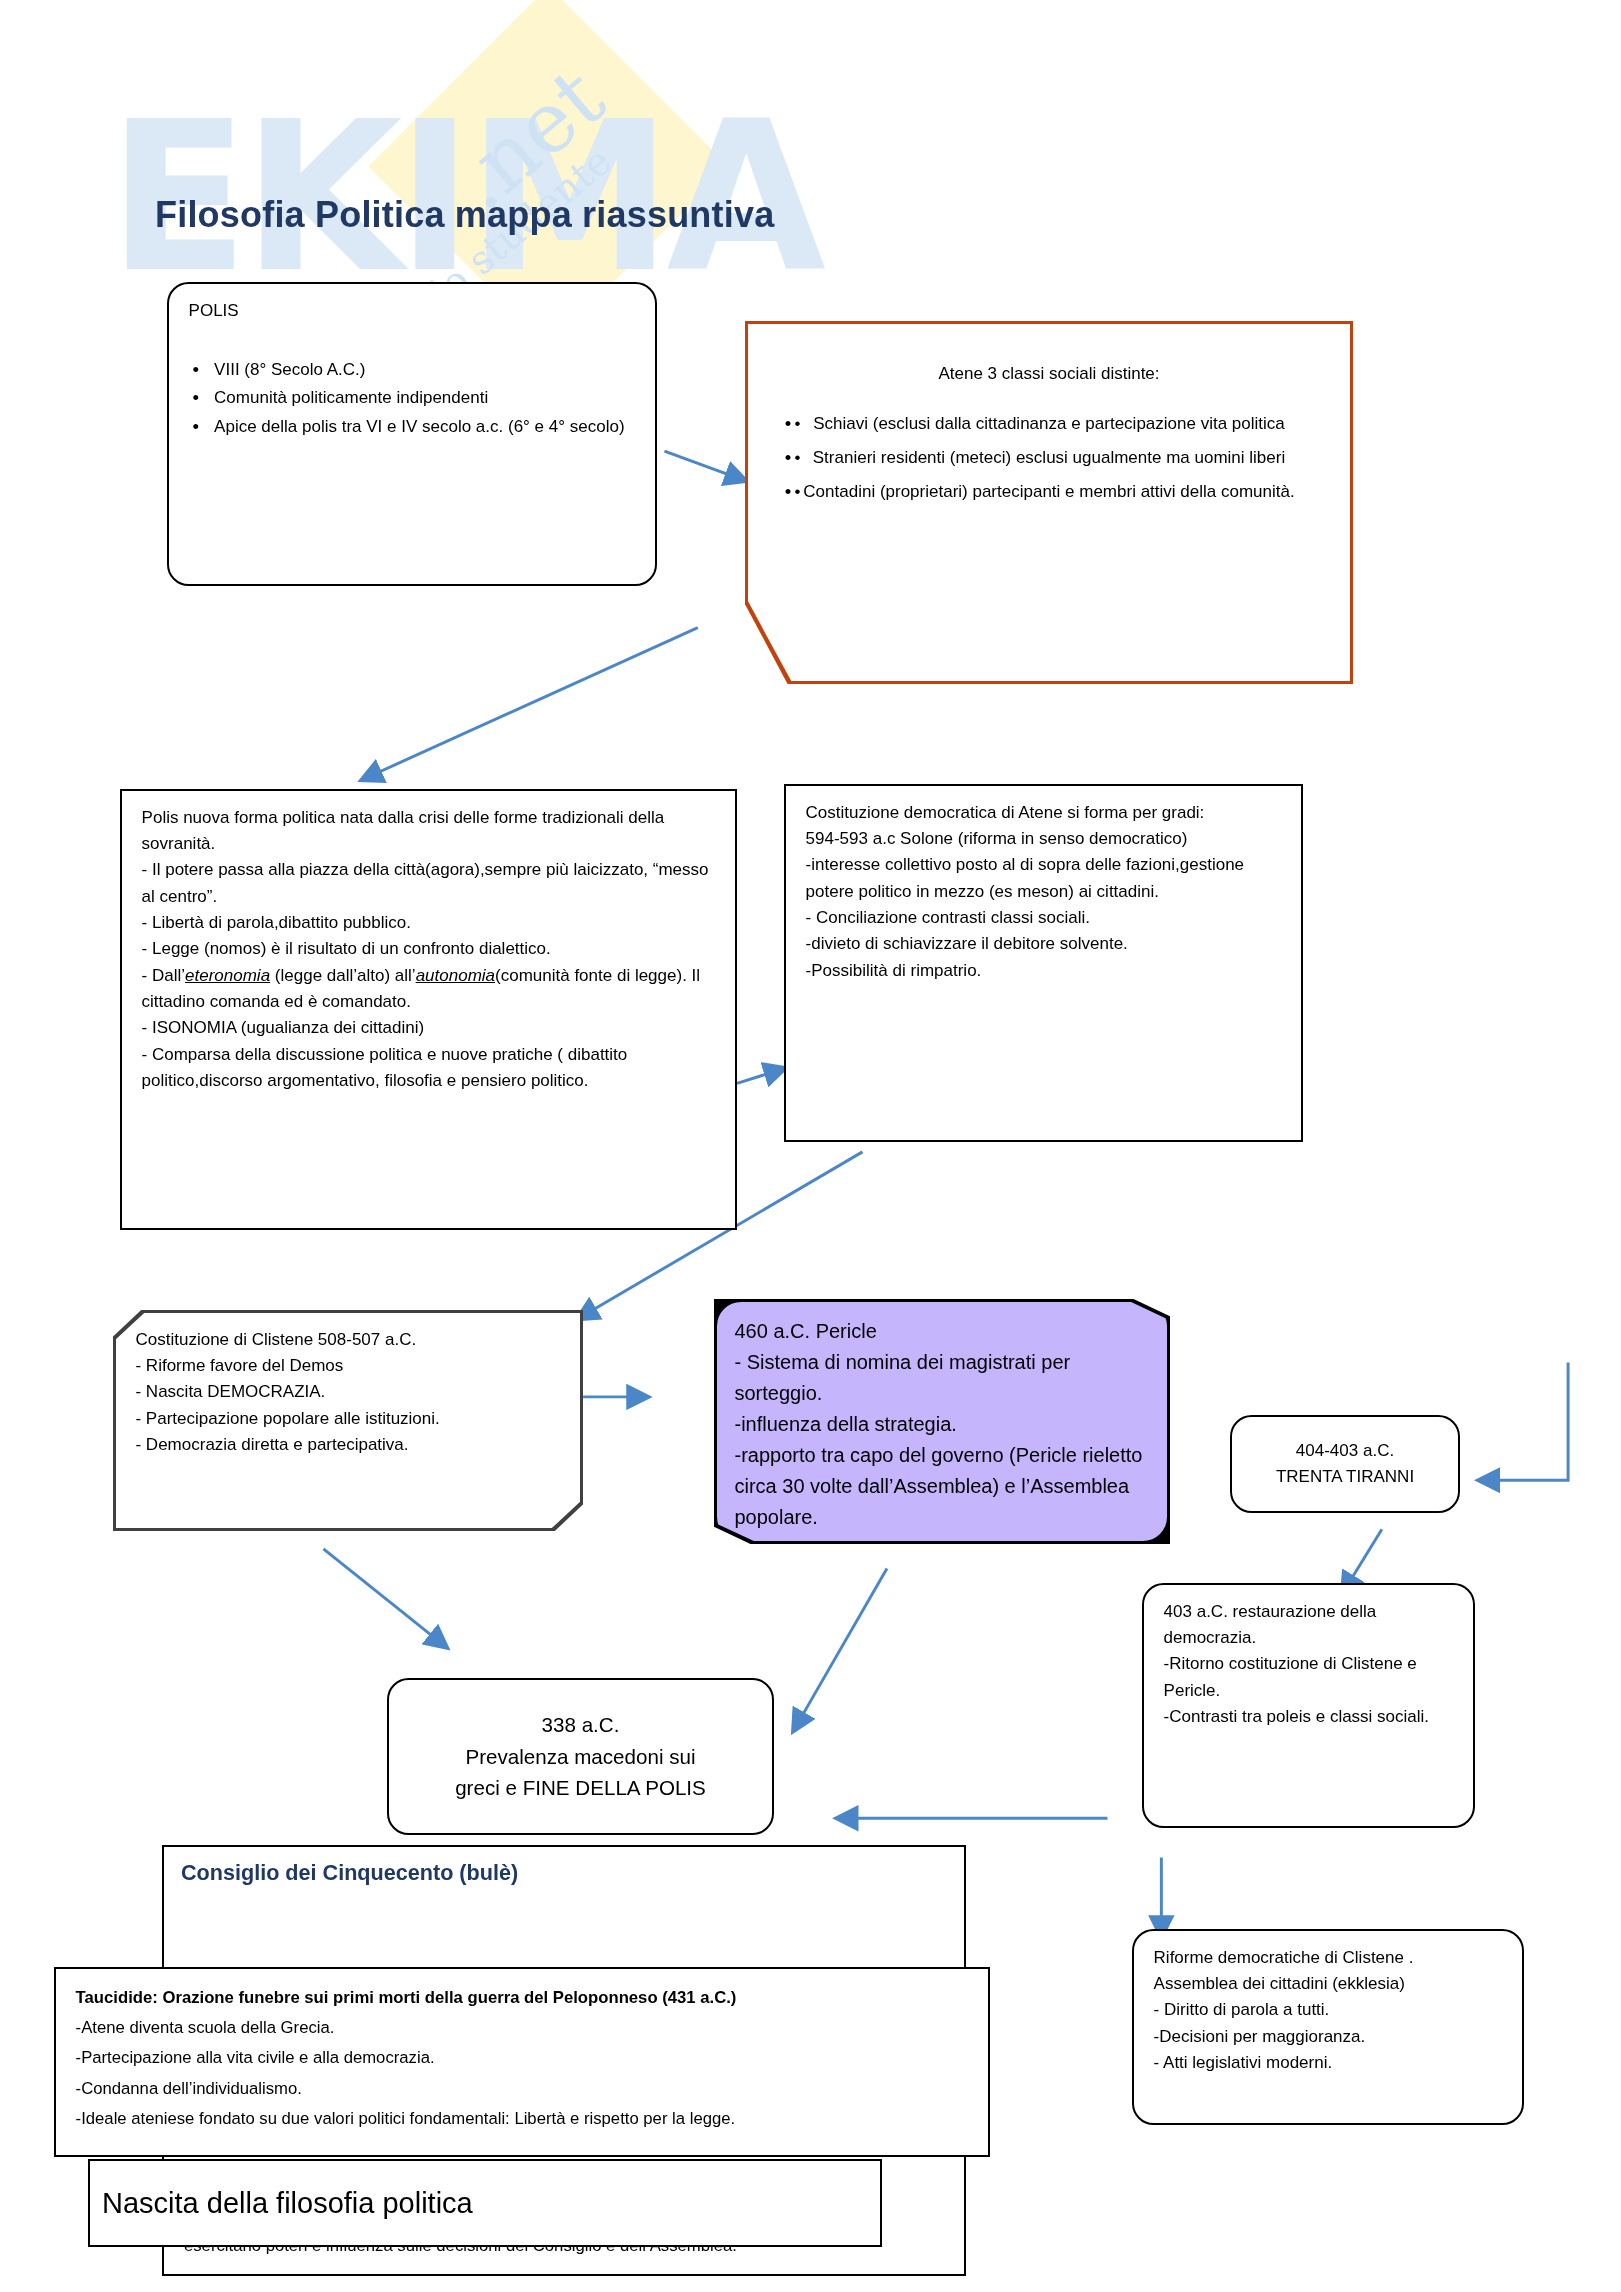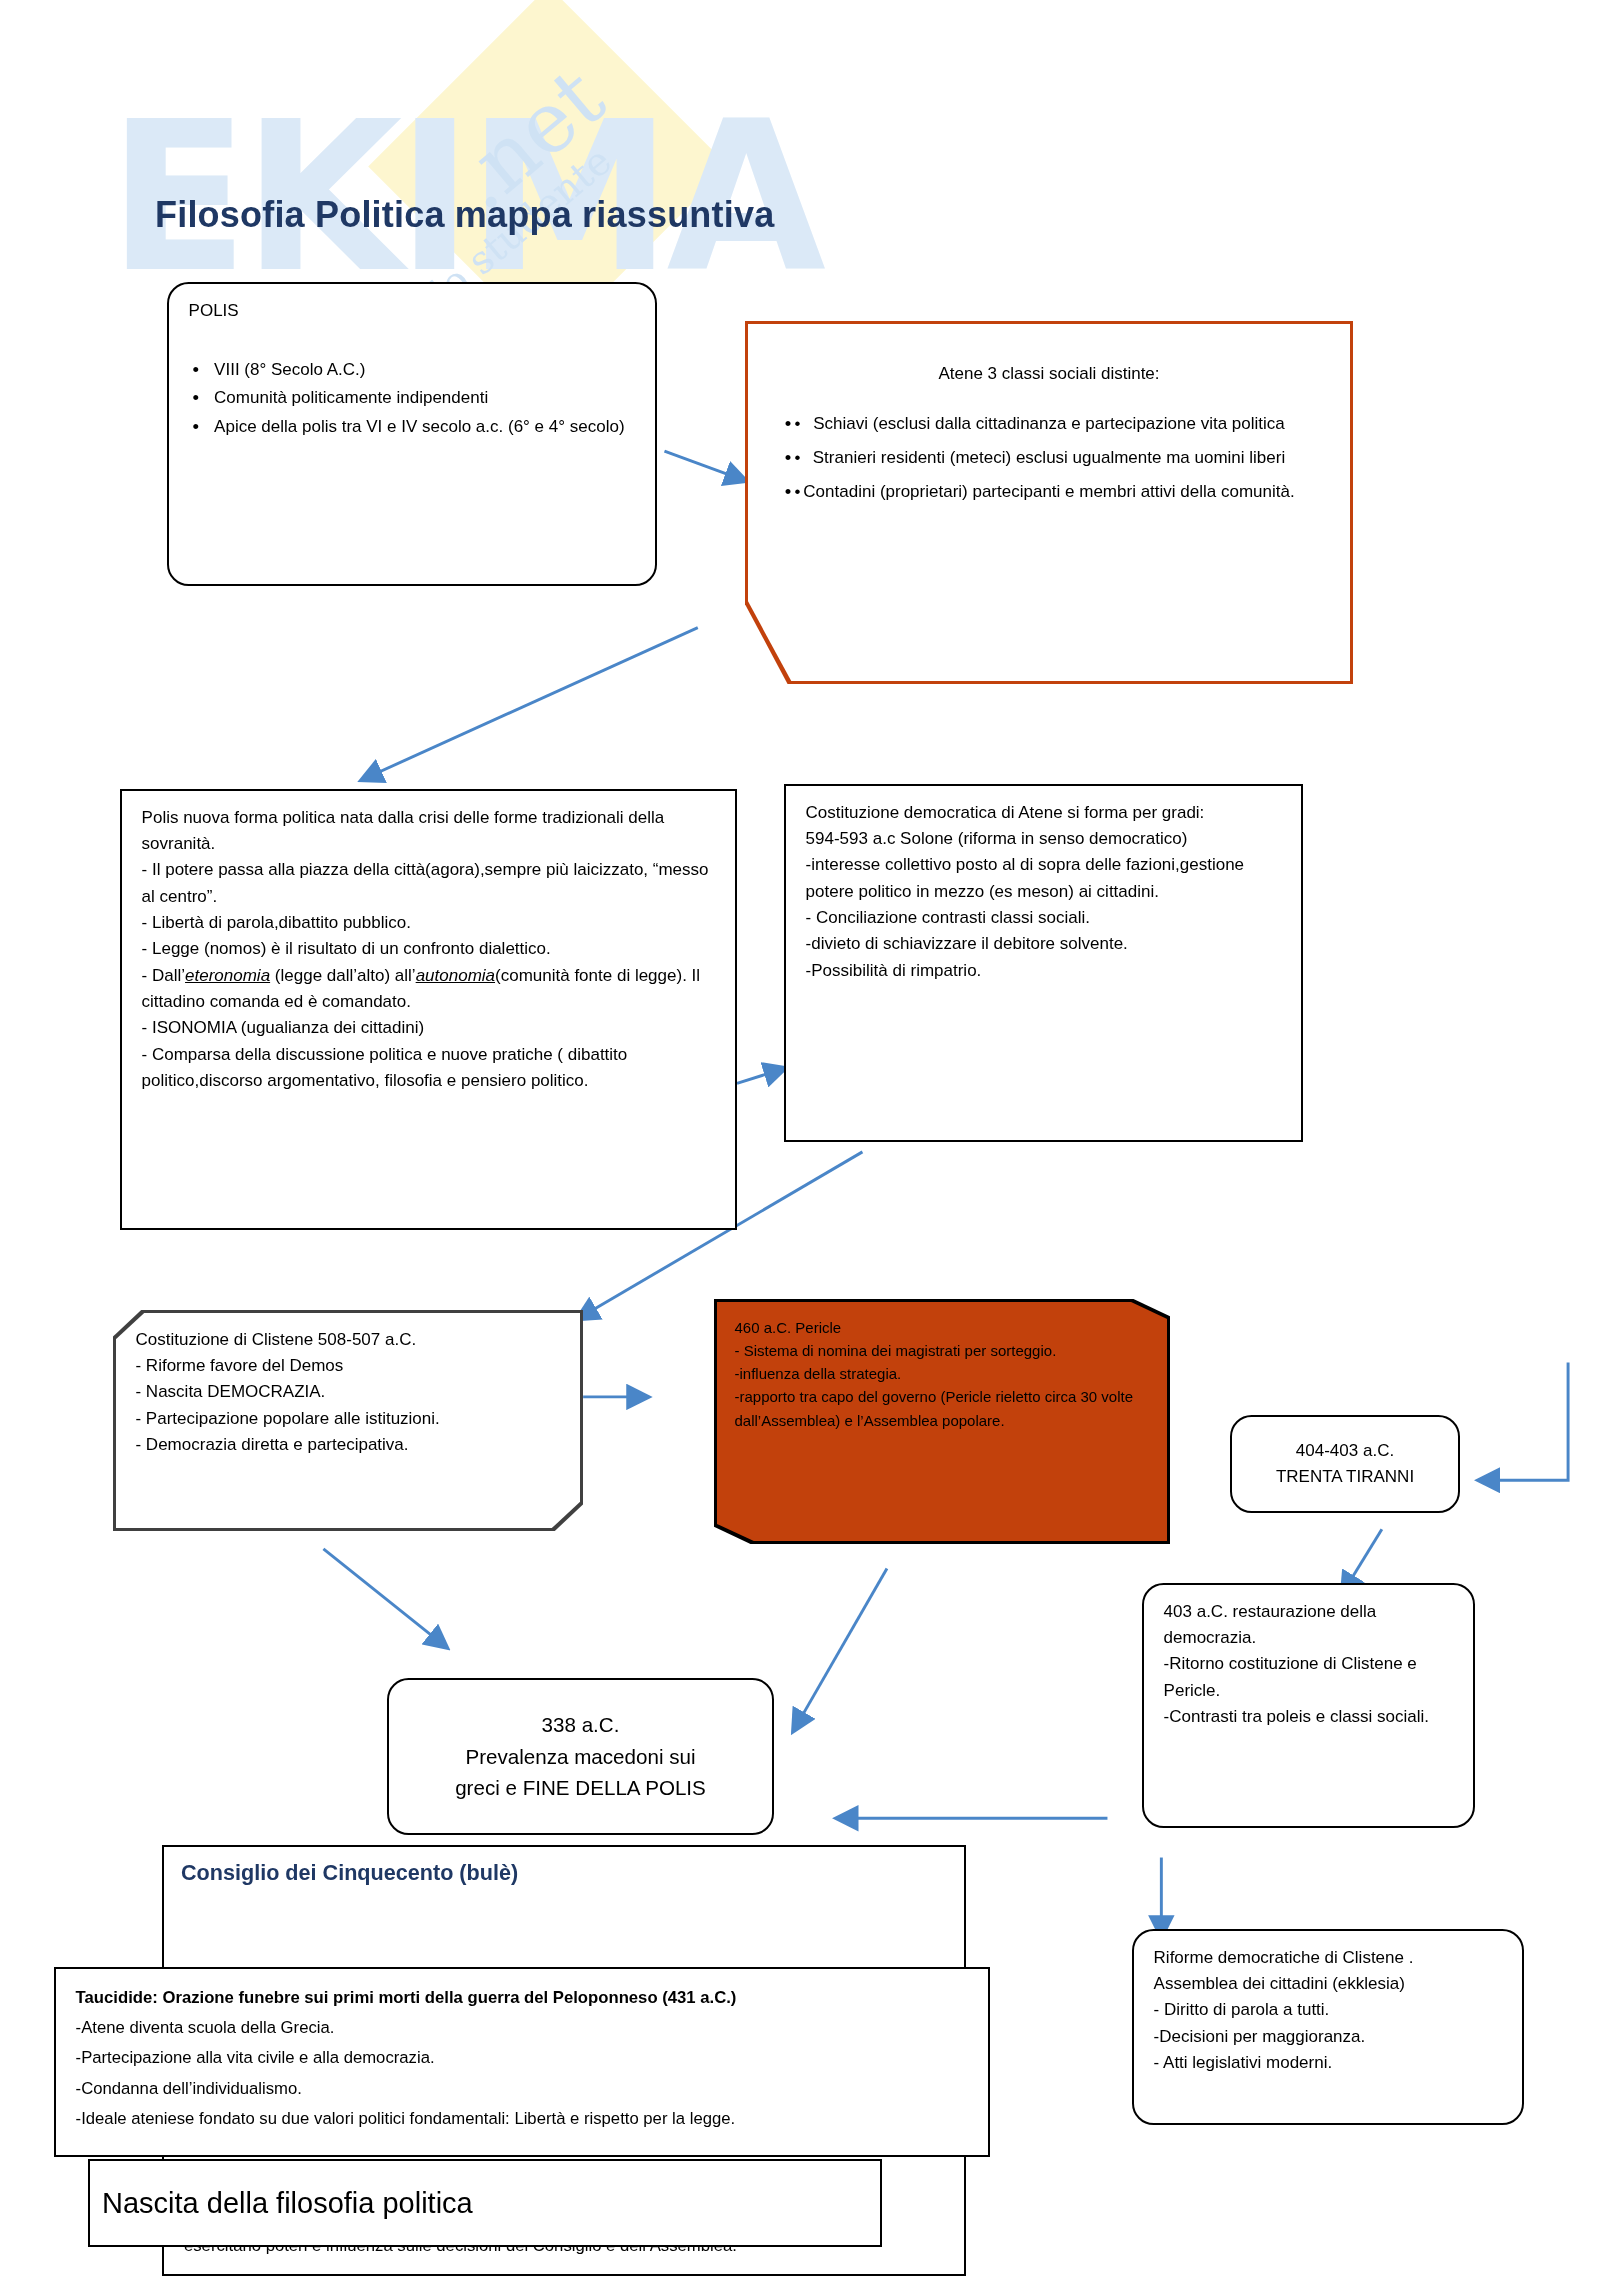--- a/index.html
+++ b/index.html
@@ -39,23 +39,23 @@
   .octa{position:absolute;box-sizing:border-box;background:#fff;
      clip-path:polygon(0 0,100% 0,100% 100%,7% 100%,0 78%);
      font-size:17px;line-height:1.55;}
   .octa-in{position:absolute;inset:2.9px;background:#fff;
      clip-path:polygon(0 0,100% 0,100% 100%,7.2% 100%,0 77.6%);}
   .octa-bd{background:#c2410c;}
 
   
   .flagbox{position:absolute;box-sizing:border-box;background:#000;
      clip-path:polygon(0 0,92% 0,100% 7%,100% 100%,8% 100%,0 93%);}
-  .flagbox .inner{position:absolute;inset:2.9px;background:#c2410c;
+  .flagbox .inner{position:absolute;inset:2.9px;background:#c4b5fd;
      clip-path:polygon(0 0,92% 0,100% 7.2%,100% 100%,8.2% 100%,0 92.8%);
-     padding:13.7px 17.6px;box-sizing:border-box;font-size:15px;line-height:1.55;}
+     padding:13.7px 17.6px;box-sizing:border-box;font-size:20px;line-height:1.55;border-radius:24px;}
 
   
   .notch{position:absolute;box-sizing:border-box;background:#404040;
      clip-path:polygon(6% 0,100% 0,100% 88%,94% 100%,0 100%,0 12%);}
   .notch .inner{position:absolute;inset:2.9px;background:#fff;
      clip-path:polygon(6.1% 0,100% 0,100% 87.8%,93.9% 100%,0 100%,0 12.2%);
      padding:13.7px 19.6px;box-sizing:border-box;font-size:17px;line-height:1.55;}
 
   em.ul{font-style:italic;text-decoration:underline;}
   b{font-weight:bold;}

